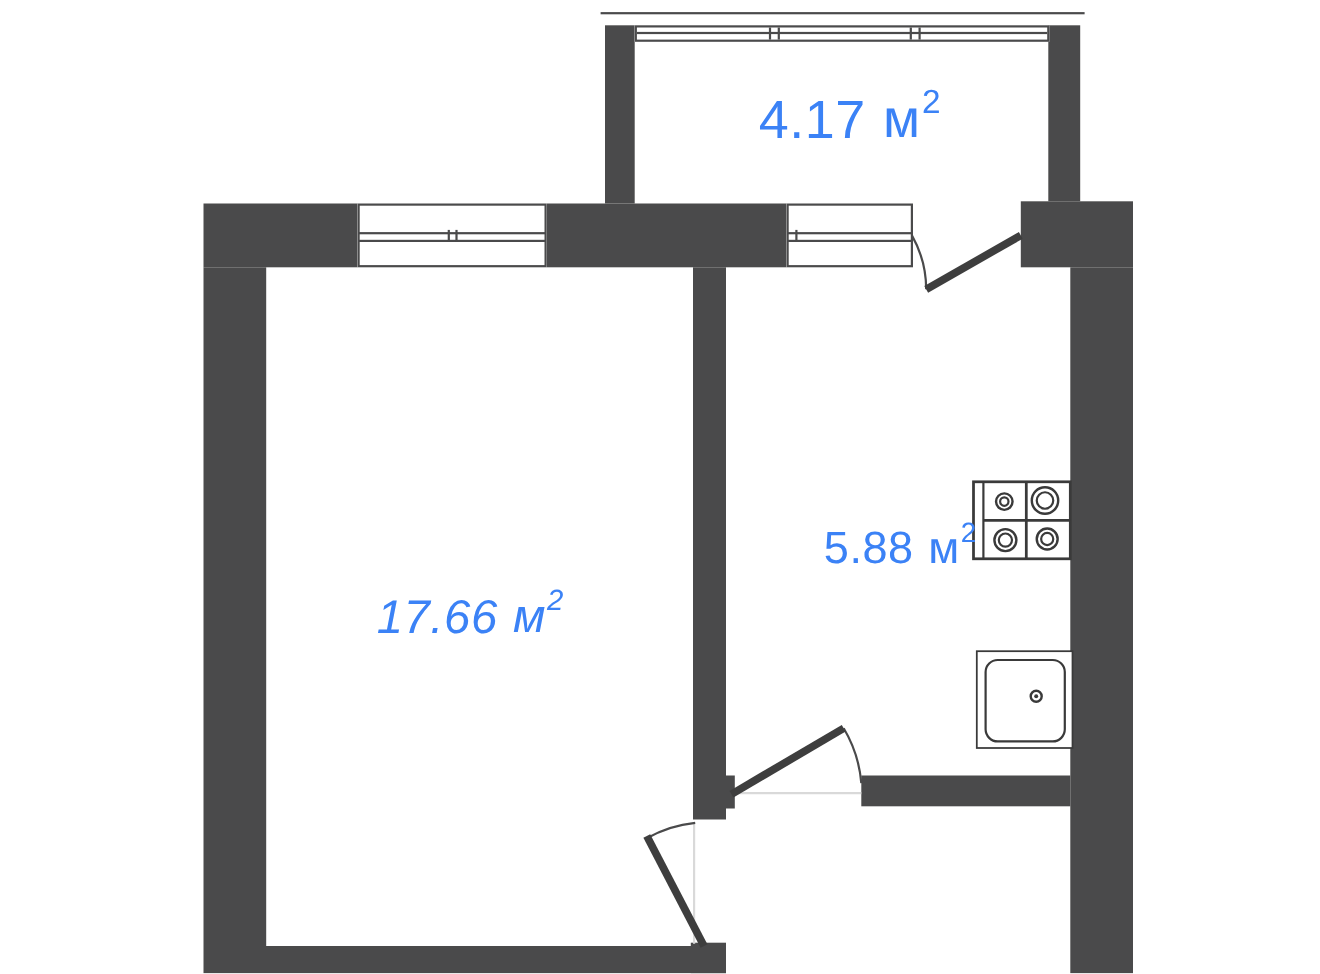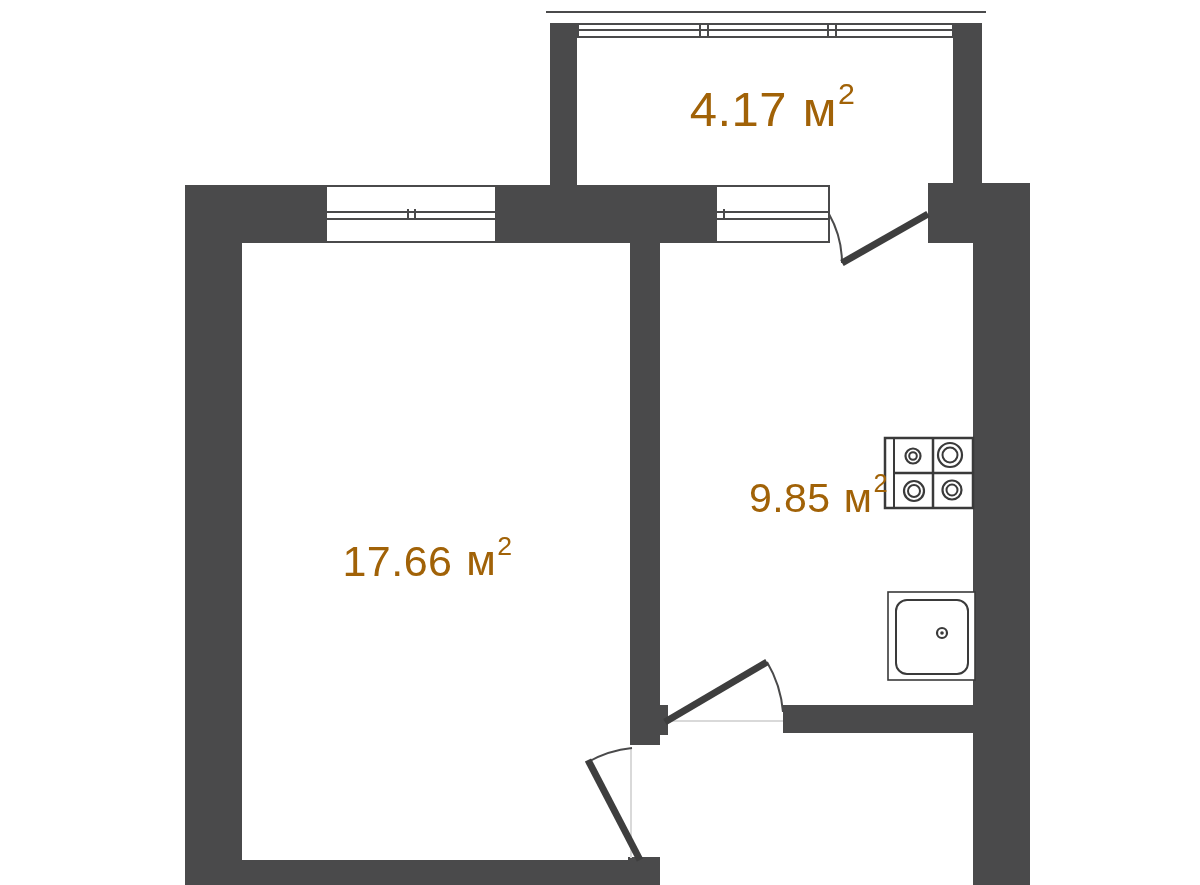--- a/index.html
+++ b/index.html
@@ -7,21 +7,21 @@
     position:relative;width:1200px;height:885px;background:#ffffff;
     font-family:"Liberation Sans",sans-serif;overflow:hidden;
   }
   .wall{position:absolute;background:#4a4a4b;}
   .window{position:absolute;background:#ffffff;border:2px solid #4a4a4b;box-sizing:border-box;}
   .glass{position:absolute;left:-1px;right:-1px;height:5px;border-top:2px solid #4a4a4b;border-bottom:2px solid #4a4a4b;}
   .tick{position:absolute;width:2px;background:#4a4a4b;}
   .thinline{position:absolute;background:#4a4a4b;}
   .area-label{
     position:absolute;transform:translate(-50%,-50%);
-    color:#a16207;white-space:nowrap;letter-spacing:0.5px;
+    color:#3b82f6;white-space:nowrap;letter-spacing:0.5px;
   }
   .area-label .unit{margin-left:0.32em;}
   .area-label sup{font-size:62%;position:relative;top:-0.18em;left:0.04em;}
   .lbl-balcony{font-size:49px;}
   .lbl-room{font-size:43px;}
   .lbl-kitchen{font-size:41px;}
   .watermark{
     position:absolute;left:466px;top:528px;
     font-size:116px;font-weight:bold;line-height:1;letter-spacing:2px;
     color:rgba(160,160,160,0.35);
@@ -99,21 +99,21 @@
       <rect x="888" y="592" width="87" height="88" stroke-width="1.6" fill="#ffffff"></rect>
       <rect x="896" y="600" width="72" height="74" rx="11" stroke-width="2"></rect>
       <circle cx="942" cy="633" r="5" stroke-width="2.2"></circle>
       <circle cx="942" cy="633" r="1.8" fill="#3a3a3a" stroke="none"></circle>
     </g>
   </svg>
 
   <div class="area-label lbl-balcony" style="left:772px;top:109px;">
     <span>4.17</span><span class="unit">м</span><sup>2</sup>
   </div>
-  <div class="area-label lbl-room" style="left:427px;top:561px;">
+  <div class="area-label lbl-room" style="left:427px;top:561px;font-style:italic;">
     <span>17.66</span><span class="unit">м</span><sup>2</sup>
   </div>
   <div class="area-label lbl-kitchen" style="left:818px;top:498px;">
-    <span>9.85</span><span class="unit">м</span><sup>2</sup>
+    <span>5.88</span><span class="unit">м</span><sup>2</sup>
   </div>
 
 
 </div>
 
 </body></html>

